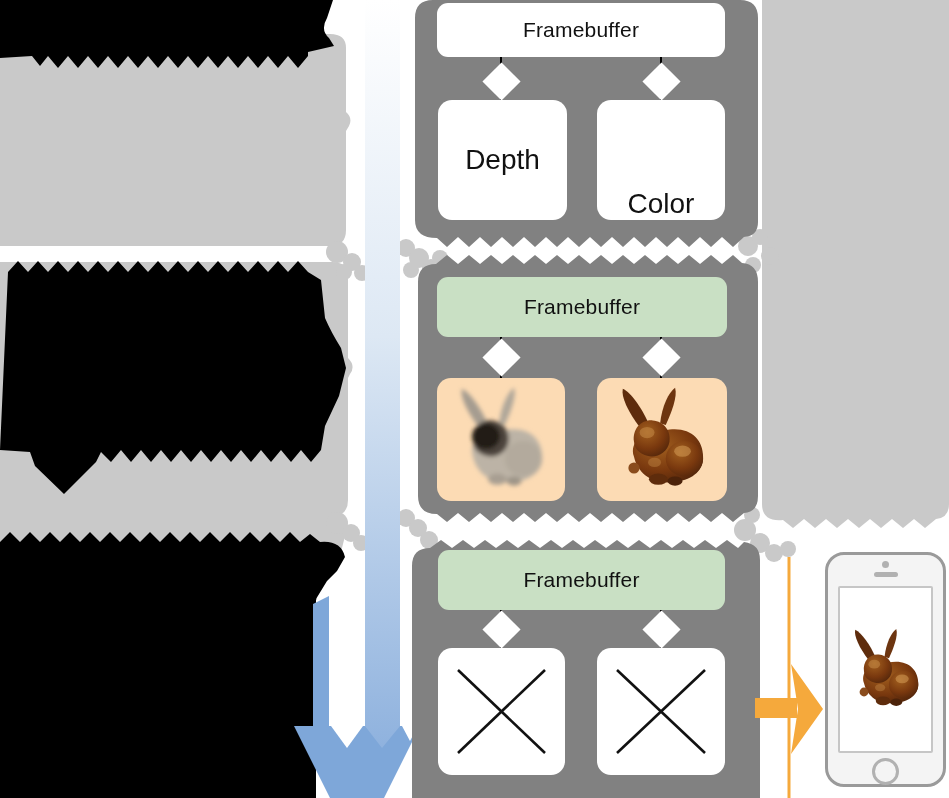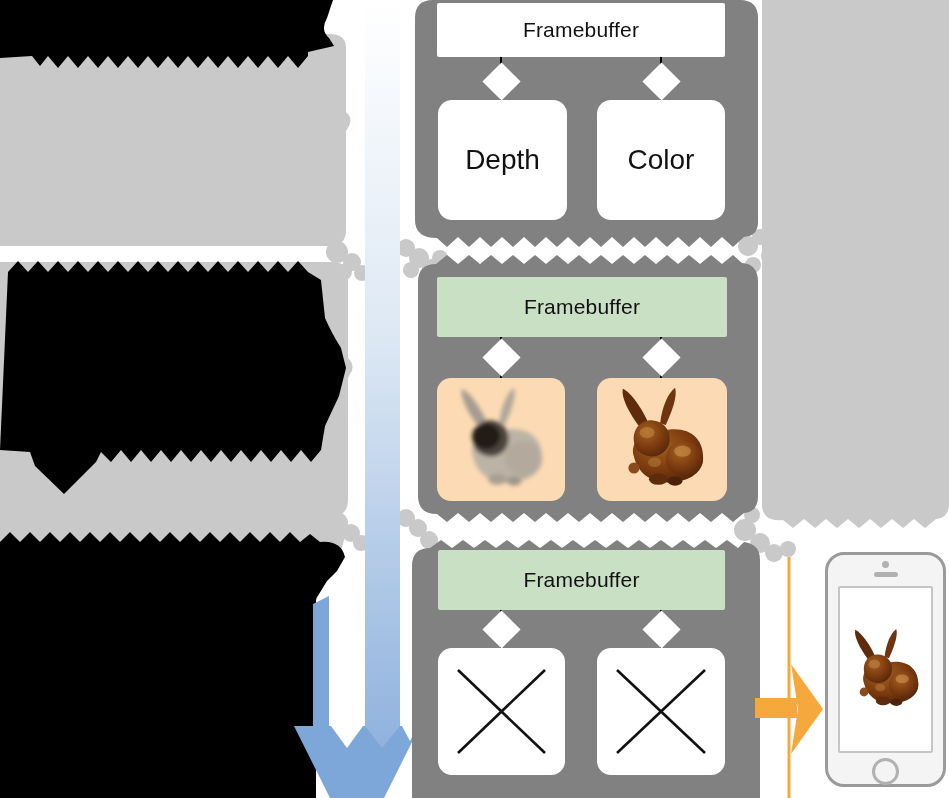--- a/index.html
+++ b/index.html
@@ -1,21 +1,21 @@
 <!DOCTYPE html>
 <html><head>
 <meta charset="utf-8">
 <style>
   html,body{margin:0;padding:0;background:#fff;}
   .canvas{position:relative;width:949px;height:798px;background:#fff;overflow:hidden;
           font-family:"Liberation Sans",sans-serif;}
   .abs{position:absolute;}
   .bg-svg{left:0;top:0;}
   .label-bar{position:absolute;display:flex;align-items:center;justify-content:center;
-             border-radius:2px;font-size:21px;color:#111;letter-spacing:.2px;}
+             border-radius:11px;font-size:21px;color:#111;letter-spacing:.2px;}
   .bar-white{background:#ffffff;}
   .bar-green{background:#c9e0c4;}
   .attach-box{position:absolute;background:#fff;border-radius:14px;display:flex;
               align-items:center;justify-content:center;font-size:28px;color:#111;}
   .tex-box{position:absolute;background:#fcdbb4;border-radius:14px;display:flex;
            align-items:center;justify-content:center;}
   .conn-line{position:absolute;width:2px;background:#000;}
   .diamond{position:absolute;width:27px;height:27px;background:#fff;transform:rotate(45deg);}
   .x-svg{display:block;}
   .phone{position:absolute;left:825px;top:552px;width:121px;height:235px;background:#f4f4f4;
@@ -141,21 +141,21 @@
   <div class="label-bar bar-white" style="left:437px;top:3px;width:288px;height:54px;">
     <span>Framebuffer</span>
   </div>
   <div class="conn-line" style="left:500px;top:57px;height:43px;"></div>
   <div class="conn-line" style="left:660px;top:57px;height:43px;"></div>
   <div class="diamond" style="left:488px;top:68px;"></div>
   <div class="diamond" style="left:648px;top:68px;"></div>
   <div class="attach-box" style="left:438px;top:100px;width:129px;height:120px;">
     <span>Depth</span>
   </div>
-  <div class="attach-box" style="left:597px;top:100px;width:128px;height:120px;">
+  <div class="attach-box" style="left:597px;top:100px;width:128px;height:120px;align-items:flex-end;">
     <span>Color</span>
   </div>
 
   <div class="label-bar bar-green" style="left:437px;top:277px;width:290px;height:60px;">
     <span>Framebuffer</span>
   </div>
   <div class="conn-line" style="left:500px;top:337px;height:41px;"></div>
   <div class="conn-line" style="left:660px;top:337px;height:41px;"></div>
   <div class="diamond" style="left:488px;top:344px;"></div>
   <div class="diamond" style="left:648px;top:344px;"></div>

